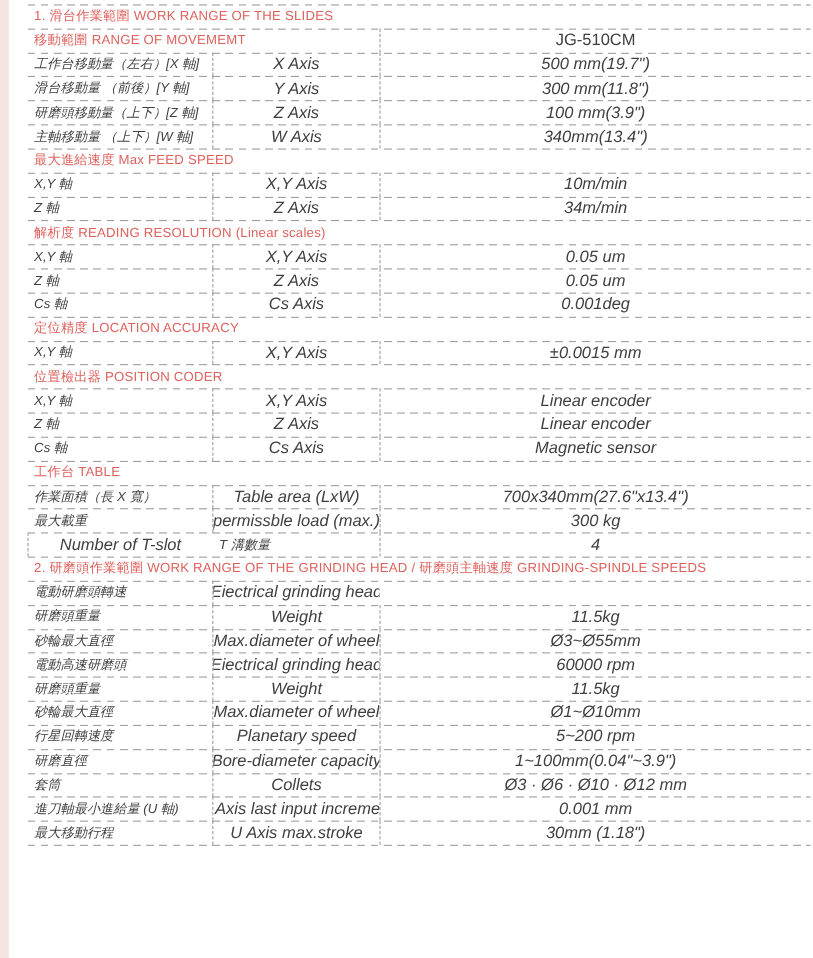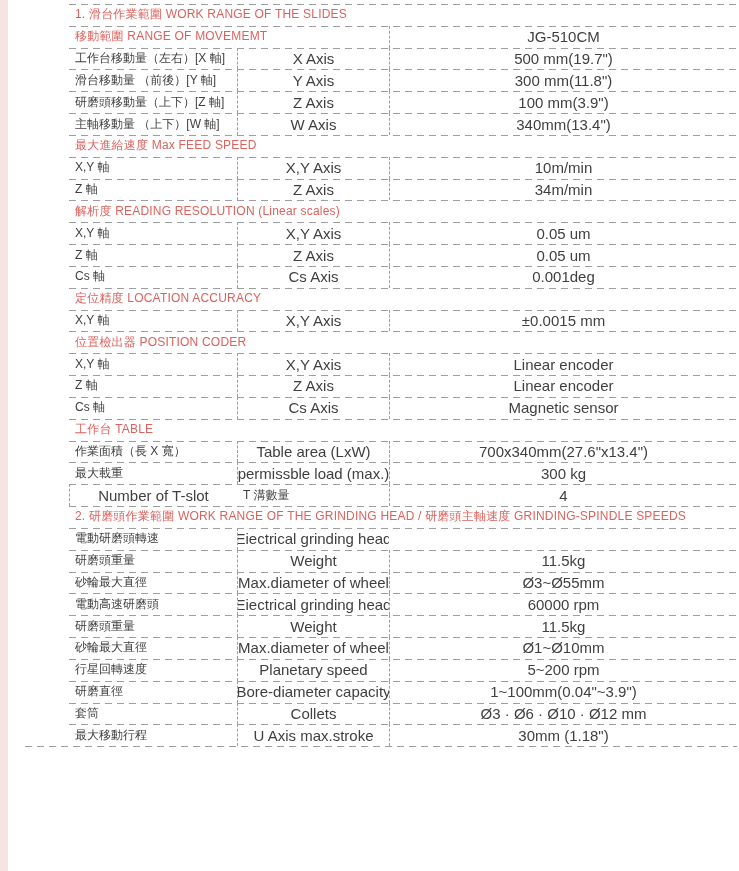--- a/index.html
+++ b/index.html
@@ -17,41 +17,41 @@
     color:var(--text);
   }
   .left-strip{
     position:absolute;left:0;top:0;width:8px;height:871px;
     background:var(--strip);
   }
   .spec-table{
     position:absolute;left:25px;top:4px;width:712px;
   }
   .row{
-    height:21.83px;position:relative;box-sizing:border-box;margin-left:44px;
+    height:21.83px;position:relative;box-sizing:border-box;
   }
   
   .row::before{
     content:"";position:absolute;left:0;right:0;top:0;height:1px;
     background:repeating-linear-gradient(90deg,var(--dash) 0 7px,transparent 7px 12px);
   }
   
   .spec-table::after{
     content:"";display:block;height:1px;
     background:repeating-linear-gradient(90deg,var(--dash) 0 7px,transparent 7px 12px);
   }
   .row.section{
     display:flex;align-items:center;padding-left:6px;
     color:var(--accent);font-size:12px;letter-spacing:0.2px;white-space:nowrap;
   }
   .row.model{
     display:grid;grid-template-columns:320px 1fr;align-items:stretch;
   }
   .row.data{
-    display:grid;grid-template-columns:168px 152px 1fr;align-items:stretch;
+    display:grid;grid-template-columns:168px 152px 1fr;align-items:stretch;font-style:italic;
   }
   .cell{
     display:flex;align-items:center;height:100%;box-sizing:border-box;
     overflow:hidden;white-space:nowrap;
   }
   .cell.zh{
     padding-left:6px;font-size:12px;
   }
   .cell.model-label{
     padding-left:6px;font-size:12px;color:var(--accent);letter-spacing:0.2px;
@@ -209,17 +209,22 @@
       <div class="cell zh">研磨直徑</div>
       <div class="cell en">Bore-diameter capacity</div>
       <div class="cell val">1~100mm(0.04"~3.9")</div>
     </div>
     <div class="row data">
       <div class="cell zh">套筒</div>
       <div class="cell en">Collets</div>
       <div class="cell val">Ø3 · Ø6 · Ø10 · Ø12  mm</div>
     </div>
     <div class="row data">
+      <div class="cell zh">進刀軸最小進給量 (U 軸)</div>
+      <div class="cell en">U Axis last input increment</div>
+      <div class="cell val">0.001 mm</div>
+    </div>
+    <div class="row data">
       <div class="cell zh">最大移動行程</div>
       <div class="cell en">U Axis max.stroke</div>
       <div class="cell val">30mm (1.18")</div>
     </div>
   </div>
 
 </body></html>

